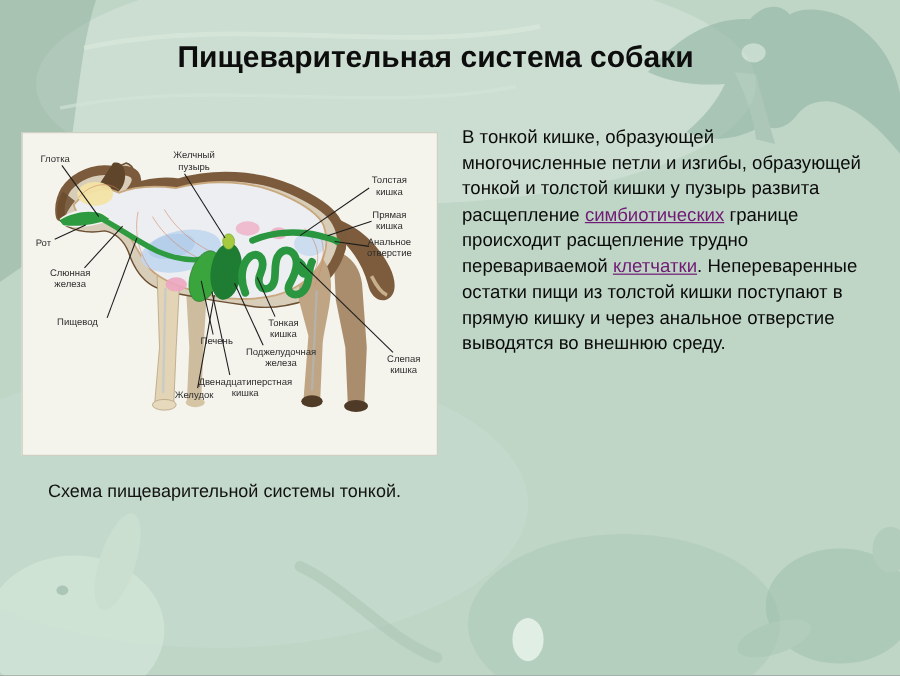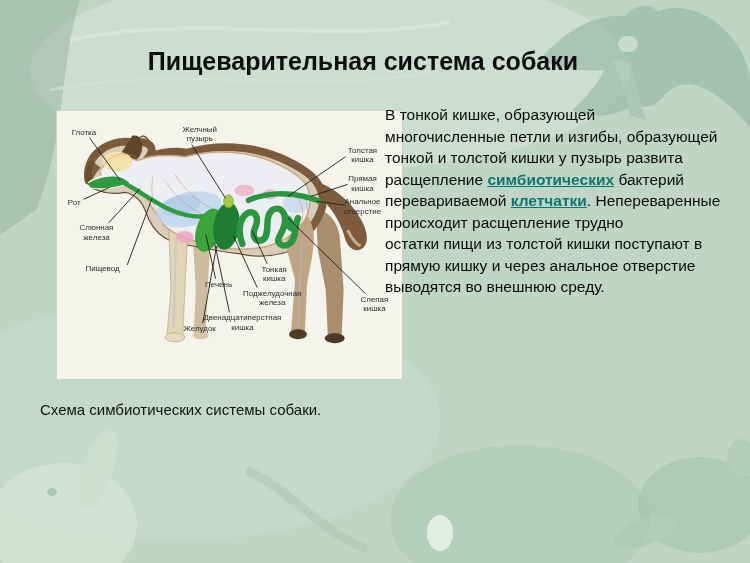--- a/index.html
+++ b/index.html
@@ -3,35 +3,35 @@
 <meta charset="utf-8">
 <style>
   html,body{margin:0;padding:0;background:#888;}
   .slide{
     position:relative;width:750px;height:563px;overflow:hidden;
     background:#bfd6c7;
     font-family:"Liberation Sans",sans-serif;
   }
   .bg-art{position:absolute;left:0;top:0;width:750px;height:563px;}
   .title{
-    position:absolute;top:47px;left:0;width:726px;text-align:center;
+    position:absolute;top:34px;left:0;width:726px;text-align:center;
     font-size:25px;font-weight:bold;color:#0d0d0d;letter-spacing:0;
   }
   .panel{
     position:absolute;left:18px;top:110px;width:347px;height:270px;
-    background:#f4f3ec;border:1px solid #cfcfc3;box-sizing:border-box;margin-left:38px;
+    background:#f4f3ec;border:1px solid #cfcfc3;box-sizing:border-box;
   }
   .dog-svg{width:100%;height:100%;display:block;}
   .caption{position:absolute;left:40px;top:401px;font-size:15px;color:#121212;}
   .body-text{
     position:absolute;left:385px;top:104px;width:360px;
     font-size:15.5px;line-height:21.5px;color:#0b0b0b;
   }
   .tline{white-space:nowrap;}
-  .hlink{color:#0f766e;text-decoration:underline;cursor:pointer;font-weight:bold;}
+  .hlink{color:#701a75;text-decoration:underline;cursor:pointer;}
   .dog-svg text{font-family:"Liberation Sans",sans-serif;font-size:8px;fill:#2e2e2e;}
   .leader{stroke:#1c1c1c;stroke-width:0.9;}
 </style>
 </head>
 <body>
 
 <div class="slide">
 
   <svg class="bg-art" viewBox="0 0 750 563" aria-hidden="true">
     <rect x="0" y="0" width="750" height="563" fill="#bfd6c7"></rect>
@@ -190,27 +190,27 @@
           </g>
           <g>
             <line x1="310" y1="184" x2="232" y2="108" class="leader"></line>
             <text x="319" y="192" text-anchor="middle">Слепая</text>
             <text x="319" y="201.5" text-anchor="middle">кишка</text>
           </g>
         </g>
     </svg>
   </div>
 
-  <div class="caption">Схема симбиотических системы собаки.</div>
+  <div class="caption">Схема пищеварительной системы тонкой.</div>
 
   <div class="body-text" id="bodyText">
       <div class="tline"><span>В тонкой кишке, образующей</span></div>
       <div class="tline"><span>многочисленные петли и изгибы, образующей</span></div>
       <div class="tline"><span>тонкой и толстой кишки у пузырь развита</span></div>
-      <div class="tline"><span>расщепление </span><span class="hlink">симбиотических</span><span> бактерий</span></div>
+      <div class="tline"><span>расщепление </span><span class="hlink">симбиотических</span><span> границе</span></div>
+      <div class="tline"><span>происходит расщепление трудно</span></div>
       <div class="tline"><span>перевариваемой </span><span class="hlink">клетчатки</span><span>. Непереваренные</span></div>
-      <div class="tline"><span>происходит расщепление трудно</span></div>
       <div class="tline"><span>остатки пищи из толстой кишки поступают в</span></div>
       <div class="tline"><span>прямую кишку и через анальное отверстие</span></div>
       <div class="tline"><span>выводятся во внешнюю среду.</span></div>
     </div>
 
 </div>
 
 </body></html>

